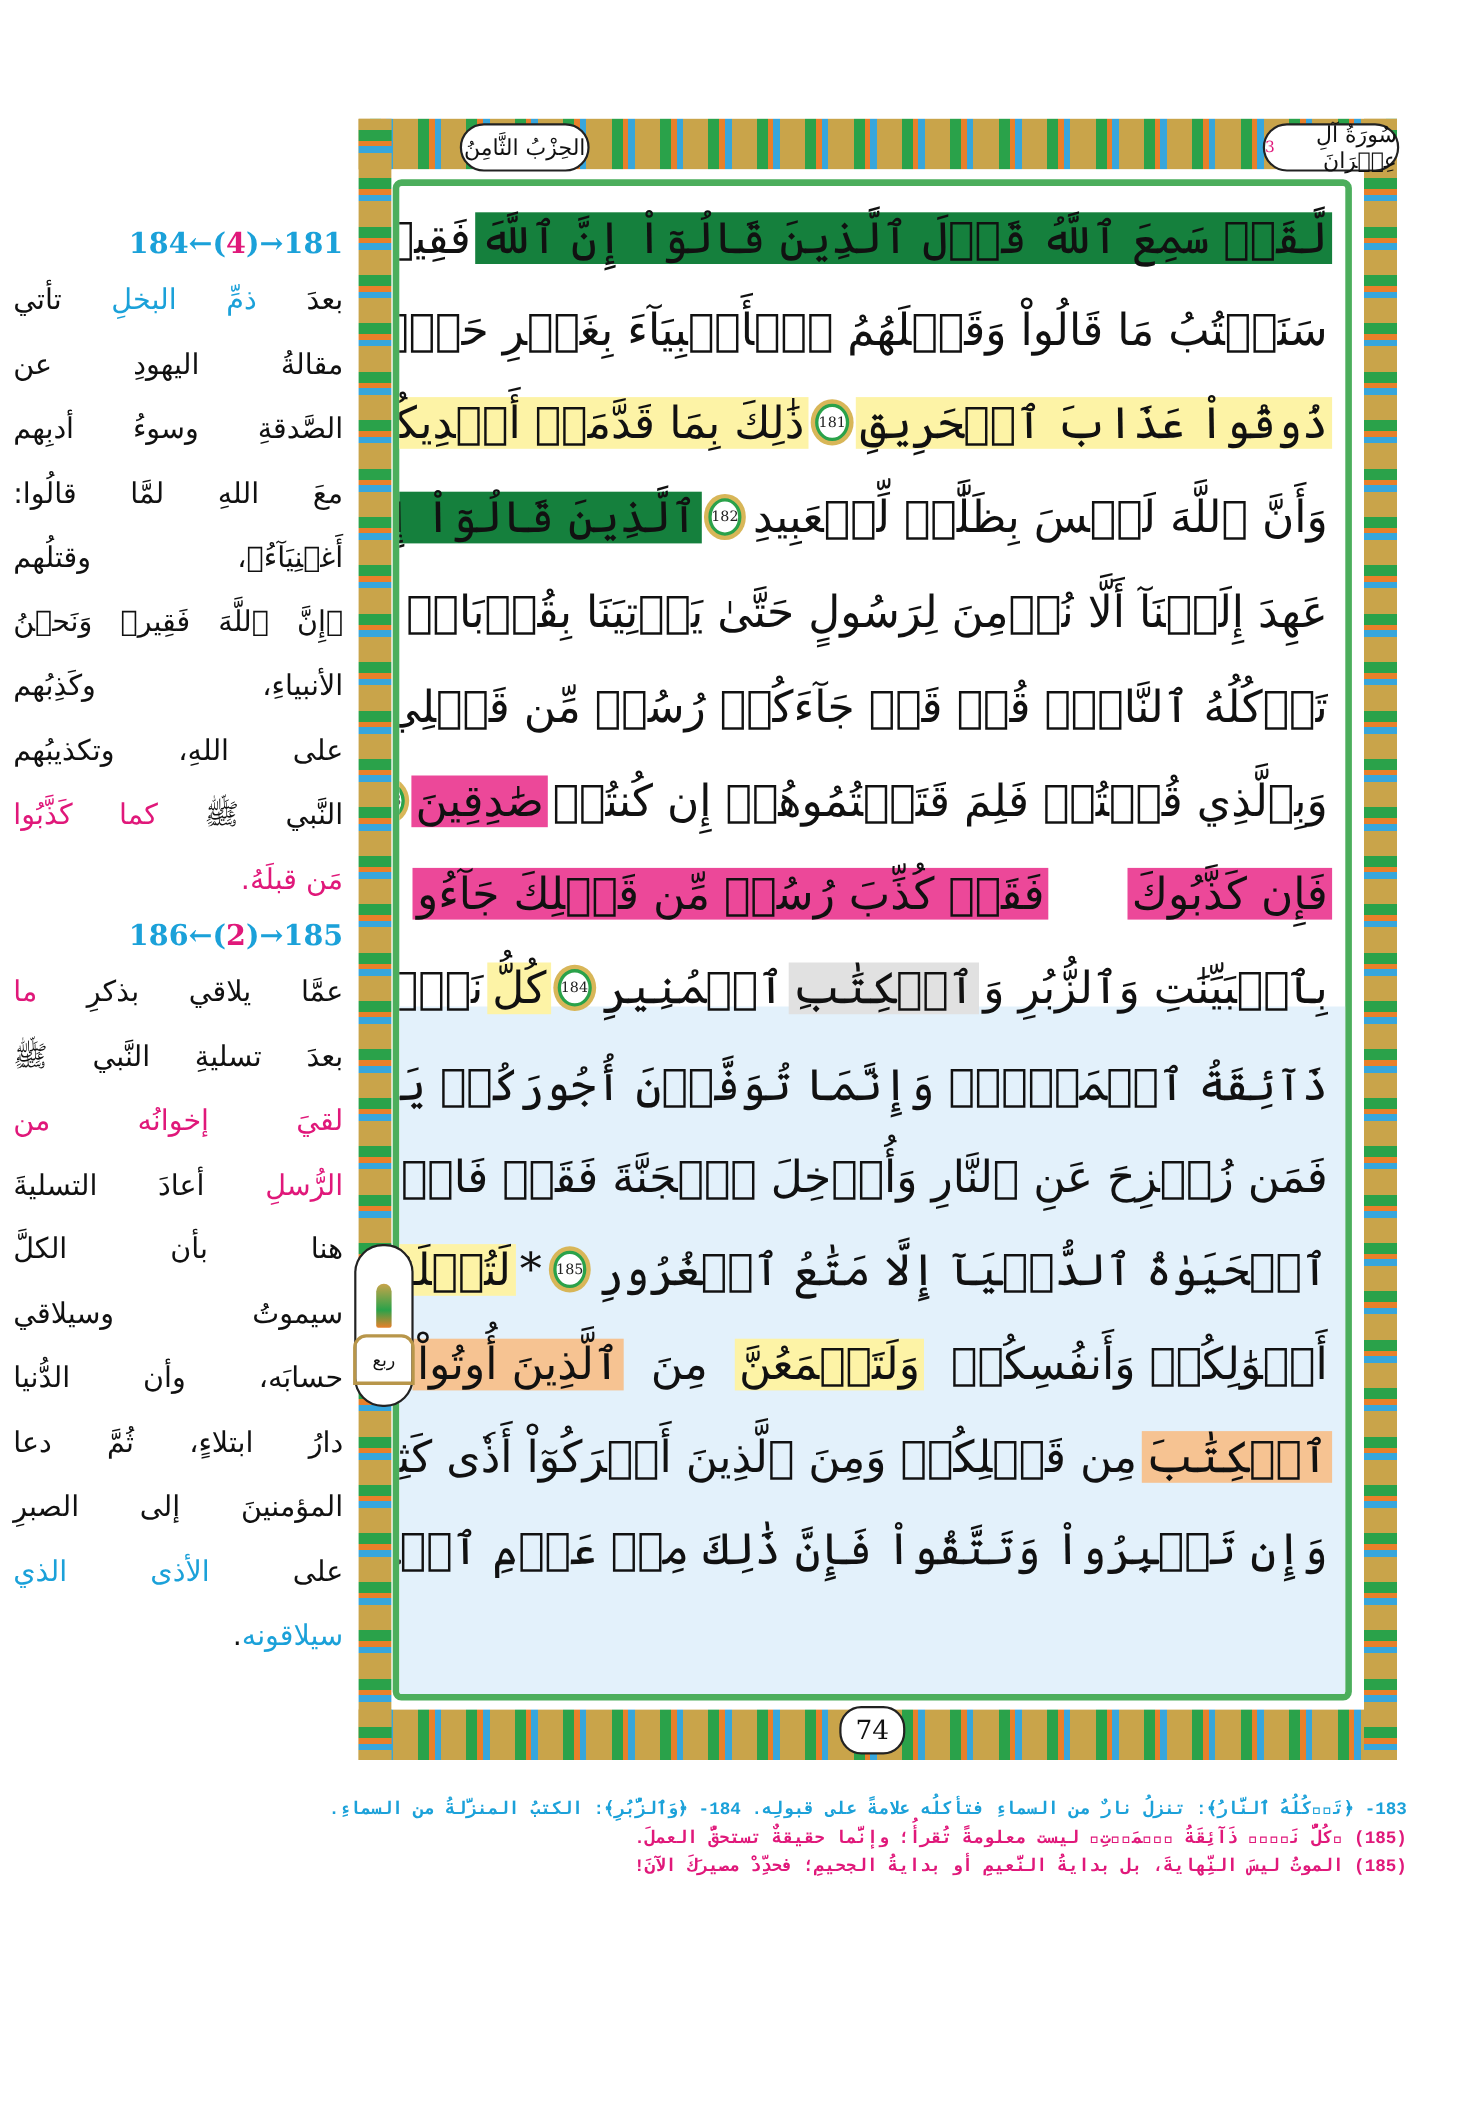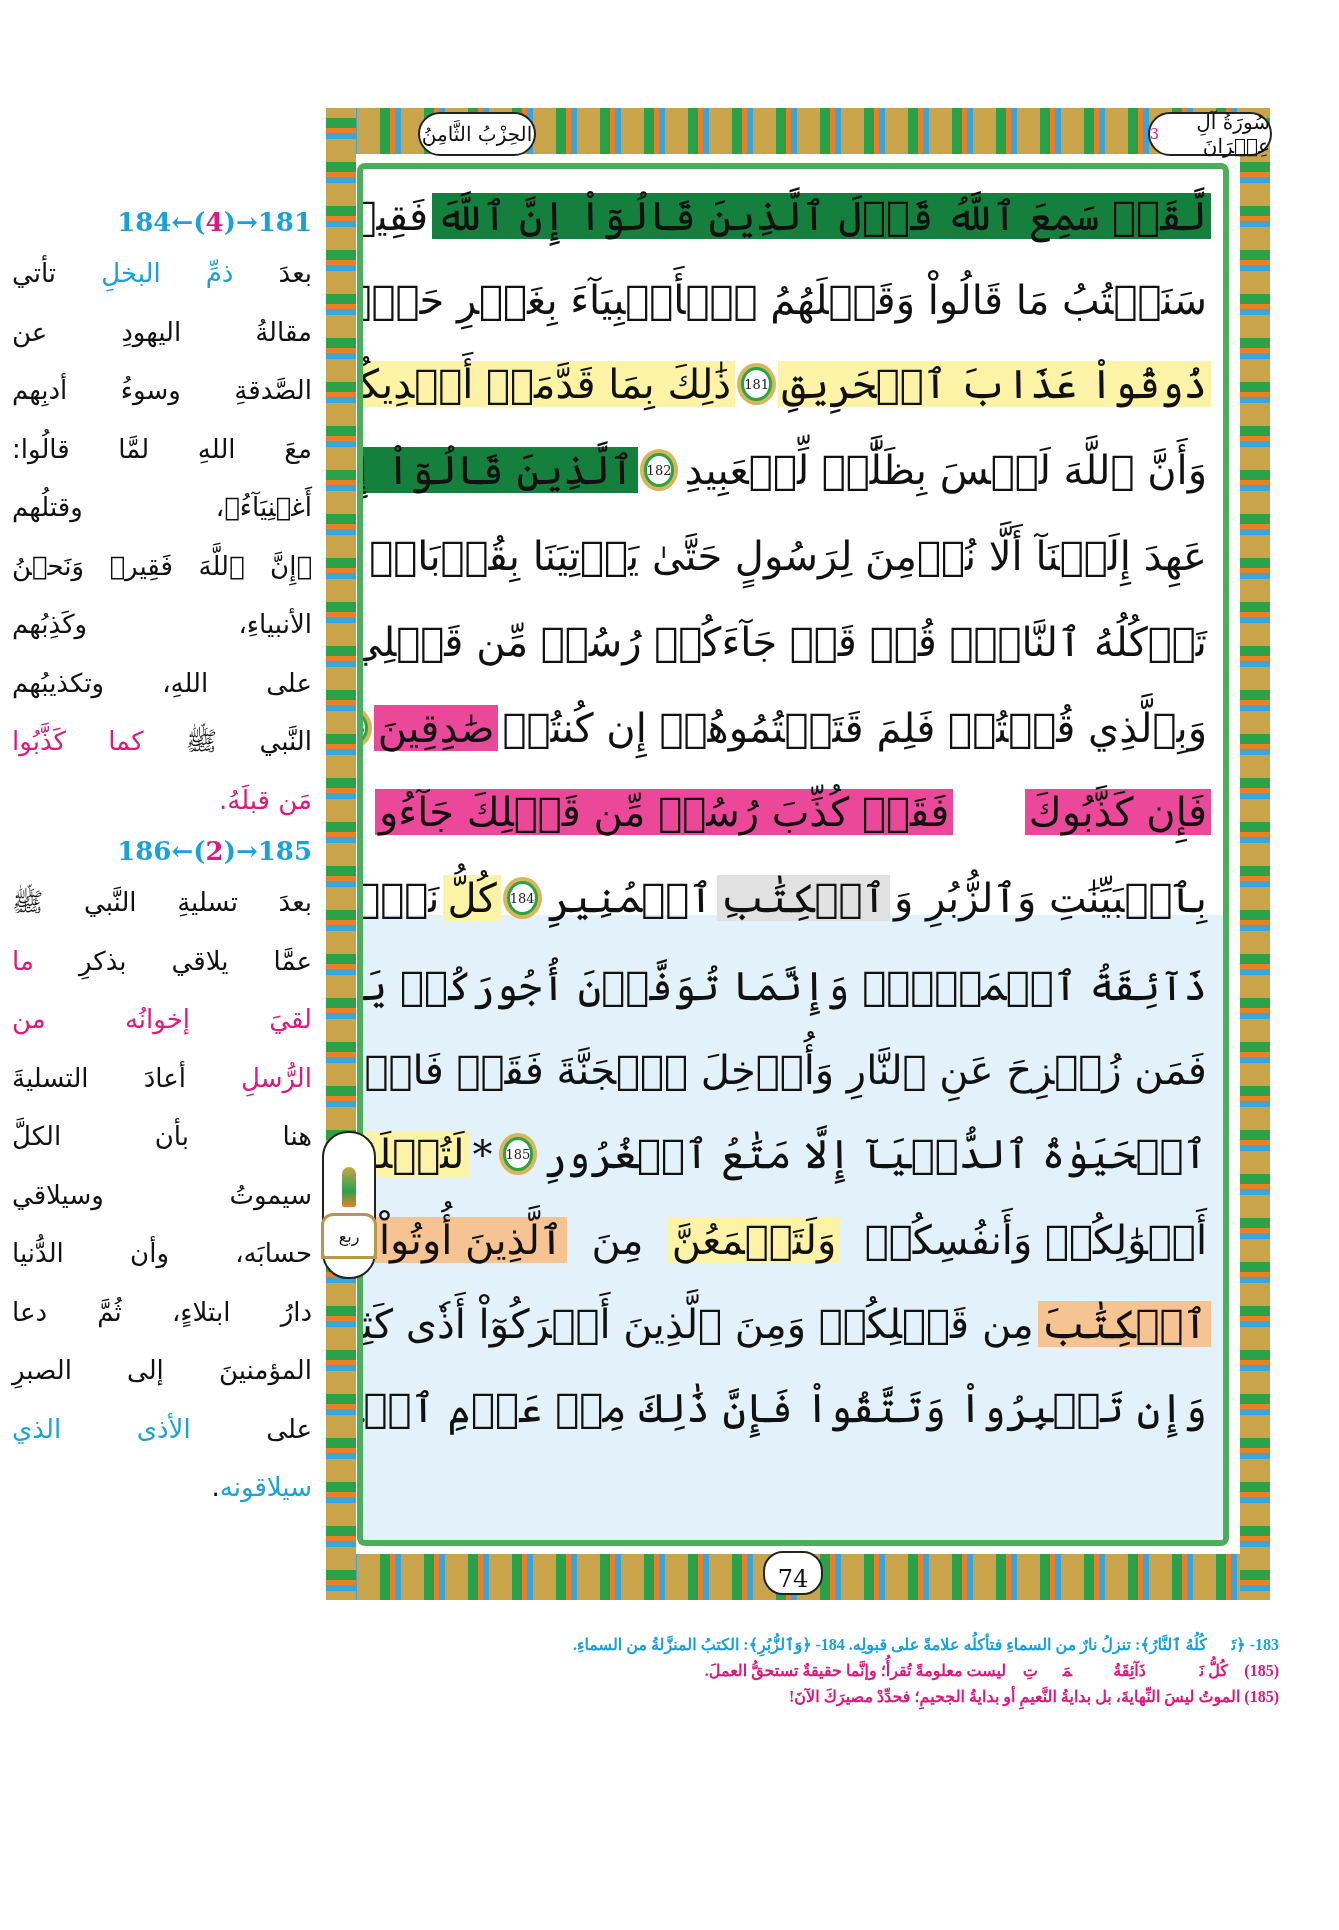--- a/index.html
+++ b/index.html
@@ -35,21 +35,21 @@
     display: flex; align-items: center; justify-content: center;
     font-family: "DejaVu Serif", serif; font-size: 20px; direction: rtl;
   }
   .cart-surah { left: 1148px; width: 124px; }
   .cart-hizb { left: 418px; width: 118px; }
   .surah-num { color: #e0187a; font-size: 14px; margin-right: 4px; }
 
   .page-num {
     position: absolute; left: 763px; top: 1551px; width: 60px; height: 44px;
     background: #fff; border: 2px solid #222; border-radius: 20px;
-    display: flex; align-items: flex-end; justify-content: center;
+    display: flex; align-items: center; justify-content: center;
     font-family: "DejaVu Serif", serif; font-size: 24px;
   }
 
   .rub-marker {
     position: absolute; left: 322px; top: 1131px; width: 54px; height: 148px;
     background: #fff; border: 2px solid #222; border-radius: 26px;
     display: flex; flex-direction: column; align-items: center; justify-content: flex-end; padding-bottom: 18px;
   }
   .rub-orn { width: 14px; height: 40px; background: linear-gradient(#c9a44a, #2aa24a 60%, #e8802a); border-radius: 7px 7px 2px 2px; margin-bottom: 6px; }
   .rub-box {
@@ -92,21 +92,21 @@
     font-size: 26px; height: 58.5px; line-height: 58.5px; text-align: justify; text-align-last: justify;
     color: #111; white-space: nowrap;
   }
   .side-line.last { text-align-last: right; }
   .c-blue { color: #1ba1d9; }
   .c-pink { color: #e0187a; }
 
   
   .footnotes {
     position: absolute; left: 150px; right: 60px; top: 1632px;
-    direction: rtl; font-family: Liberation Serif, serif; font-weight: bold; font-size: 16px;
+    direction: rtl; font-family: Liberation Mono, monospace; font-weight: bold; font-size: 16px;
   }
   .fn { height: 26px; line-height: 26px; white-space: nowrap; }
   .fn.blue { color: #1ba1d9; }
   .fn.pink { color: #e0187a; }
 </style>
 </head>
 <body>
 
 <div class="frame-top"></div>
 <div class="frame-bottom"></div>
@@ -210,22 +210,22 @@
     <div class="side-line"><span>مقالةُ اليهودِ عن</span></div>
     <div class="side-line"><span>الصَّدقةِ وسوءُ أدبِهم</span></div>
     <div class="side-line"><span>معَ اللهِ لمَّا قالُوا:</span></div>
     <div class="side-line"><span>أَغۡنِيَآءُ﴾، وقتلُهم</span></div>
     <div class="side-line"><span>﴿إِنَّ ٱللَّهَ فَقِيرٞ وَنَحۡنُ</span></div>
     <div class="side-line"><span>الأنبياءِ، وكَذِبُهم</span></div>
     <div class="side-line"><span>على اللهِ، وتكذيبُهم</span></div>
     <div class="side-line"><span>النَّبي ﷺ </span><span class="c-pink">كما كَذَّبُوا</span></div>
     <div class="side-line last"><span class="c-pink">مَن قبلَهُ.</span></div>
     <div class="side-range"><span>186</span><span>←(</span><span class="cnt">2</span><span>)→</span><span>185</span></div>
+    <div class="side-line"><span>عمَّا يلاقي بذكرِ </span><span class="c-pink">ما</span></div>
     <div class="side-line"><span>بعدَ تسليةِ النَّبي ﷺ</span></div>
-    <div class="side-line"><span>عمَّا يلاقي بذكرِ </span><span class="c-pink">ما</span></div>
     <div class="side-line"><span class="c-pink">لقيَ إخوانُه من</span></div>
     <div class="side-line"><span class="c-pink">الرُّسلِ</span><span> أعادَ التسليةَ</span></div>
     <div class="side-line"><span>هنا بأن الكلَّ</span></div>
     <div class="side-line"><span>سيموتُ وسيلاقي</span></div>
     <div class="side-line"><span>حسابَه، وأن الدُّنيا</span></div>
     <div class="side-line"><span>دارُ ابتلاءٍ، ثُمَّ دعا</span></div>
     <div class="side-line"><span>المؤمنينَ إلى الصبرِ</span></div>
     <div class="side-line"><span>على </span><span class="c-blue">الأذى الذي</span></div>
     <div class="side-line last"><span class="c-blue">سيلاقونه</span><span>.</span></div>
   </div>

